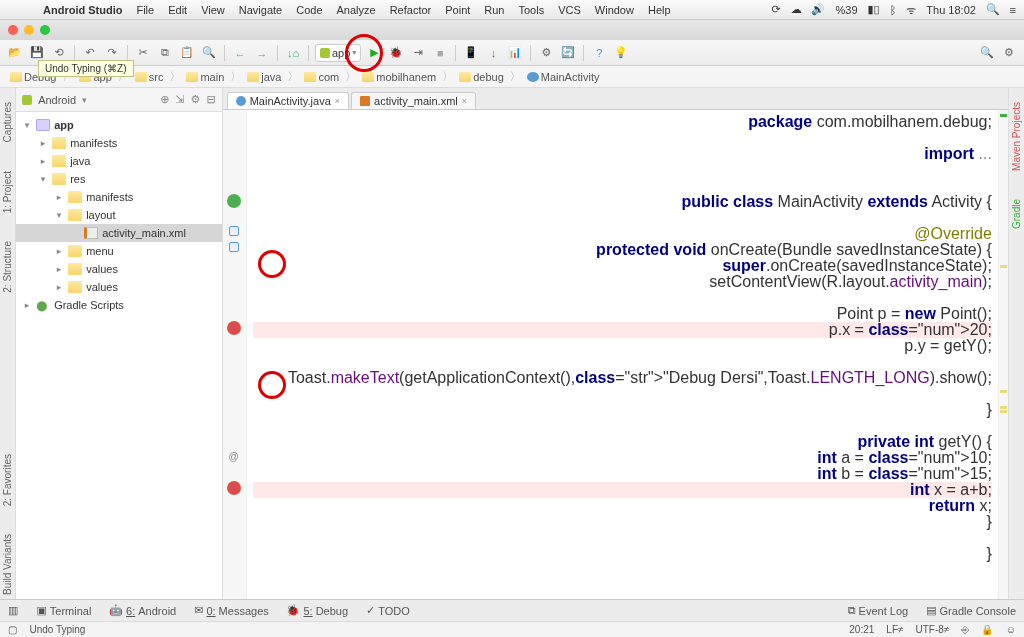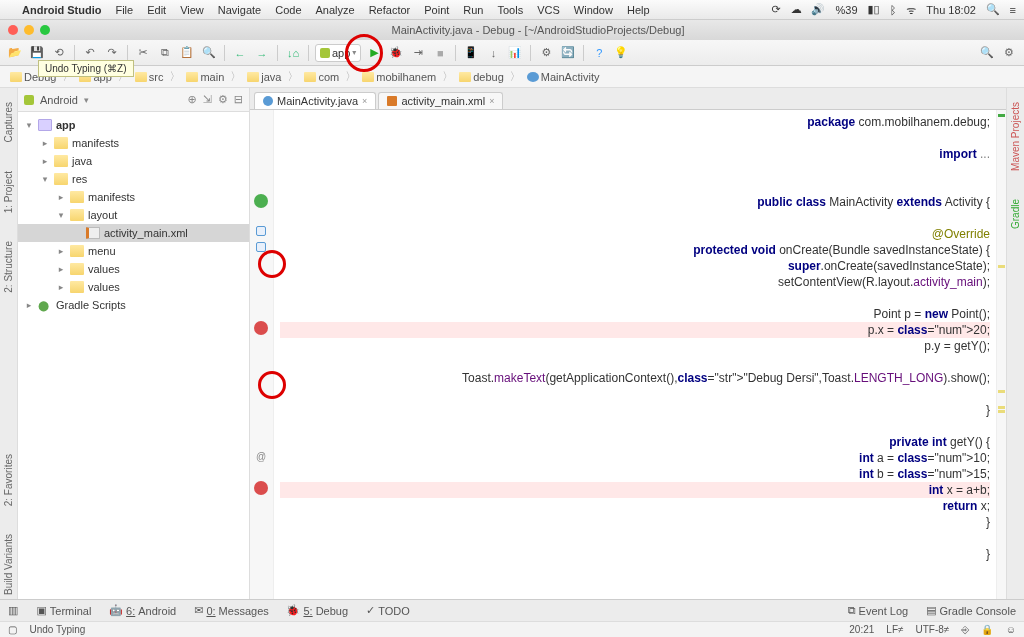--- a/index.html
+++ b/index.html
@@ -1,21 +1,21 @@
 <!DOCTYPE html>
 <html><head>
 <meta charset="utf-8">
 <style>
 * { margin:0; padding:0; box-sizing:border-box; font-family: "Lucida Grande","Helvetica Neue",Arial,sans-serif; }
 body { width:1024px; height:637px; background:#f0f0f0; font-size:11px; color:#333; overflow:hidden; position:relative; }
 
 
 .mac-menu { height:20px; background:linear-gradient(#fbfbfb,#e9e9e9); border-bottom:1px solid #ccc; display:flex; align-items:center; padding:0 8px; gap:14px; }
 .mac-menu .apple { font-size:14px; }
-.mac-menu .app-name { font-weight:bold; }
+.mac-menu .app-name { font-weight:bold;margin-left:21px; }
 .mac-menu .menu-item { cursor:default; }
 .mac-menu .spacer { flex:1; }
 .mac-menu .status { display:flex; gap:10px; align-items:center; font-size:11px; }
 
 
 .title-bar { height:20px; background:linear-gradient(#e8e8e8,#d8d8d8); display:flex; align-items:center; padding:0 8px; font-size:11px; color:#555; }
 .traffic { display:flex; gap:6px; margin-right:10px; }
 .tl { width:10px; height:10px; border-radius:50%; }
 .tl.r{background:#ff5f57;} .tl.y{background:#febc2e;} .tl.g{background:#28c840;}
 .title-bar .title { flex:1; text-align:center; }
@@ -64,21 +64,21 @@
 
 .editor { flex:1; display:flex; flex-direction:column; background:#fff;text-align:right; }
 .tabs { height:22px; background:#ececec; border-bottom:1px solid #ccc; display:flex; align-items:flex-end; padding-left:4px; }
 .tab { display:flex; align-items:center; gap:4px; padding:2px 8px; border:1px solid #ccc; border-bottom:none; background:#f7f7f7; margin-right:2px; border-radius:3px 3px 0 0; font-size:11px; }
 .tab.active { background:#fff; }
 .tab .fi { width:10px; height:10px; background:#5a9bd5; border-radius:50%; }
 .tab .fi.xml { background:#d97a29; border-radius:1px; }
 .tab .close { color:#999; font-size:9px; }
 .code-wrap { flex:1; display:flex; overflow:hidden; position:relative; }
 .gutter { width:24px; background:#f7f7f7; border-right:1px solid #eee; position:relative; }
-.code { flex:1; padding:4px 6px; font-family:Menlo,Consolas,monospace; font-size:12px; line-height:16px; white-space:pre; overflow:auto; position:relative; }
+.code { flex:1; padding:4px 6px; font-family:Menlo,Consolas,monospace; font-size:16px; line-height:16px; white-space:pre; overflow:auto; position:relative; }
 .line { height:16px; display:block; }
 .line.bp { background:#ffe8e8; }
 .kw { color:#000080; font-weight:bold; }
 .ann { color:#808000; }
 .id  { color:#660e7a; }
 .com { color:#808080; }
 .gutter .mark { position:absolute; left:4px; width:14px; height:14px; border-radius:50%; }
 .gutter .mark.run { background:#4caf50; }
 .gutter .mark.over { border:1px solid #5a9bd5; background:#e8f0fb; border-radius:2px; width:10px; height:10px; left:6px; }
 .gutter .mark.at { width:12px; height:12px; left:5px; display:flex; align-items:center; justify-content:center; color:#888; font-size:10px; }
@@ -135,21 +135,20 @@
     <span>≡</span>
   </div>
 </div>
 
 <div class="title-bar">
   <div class="traffic">
     <div class="tl r"></div>
     <div class="tl y"></div>
     <div class="tl g"></div>
   </div>
-  <div class="title">MainActivity.java - Debug - [~/AndroidStudioProjects/Debug]</div>
 </div>
 
 <div class="toolbar">
   <div class="btn">📂</div>
   <div class="btn">💾</div>
   <div class="btn">⟲</div>
   <div class="sep"></div>
   <div class="btn">↶</div>
   <div class="btn">↷</div>
   <div class="sep"></div>

